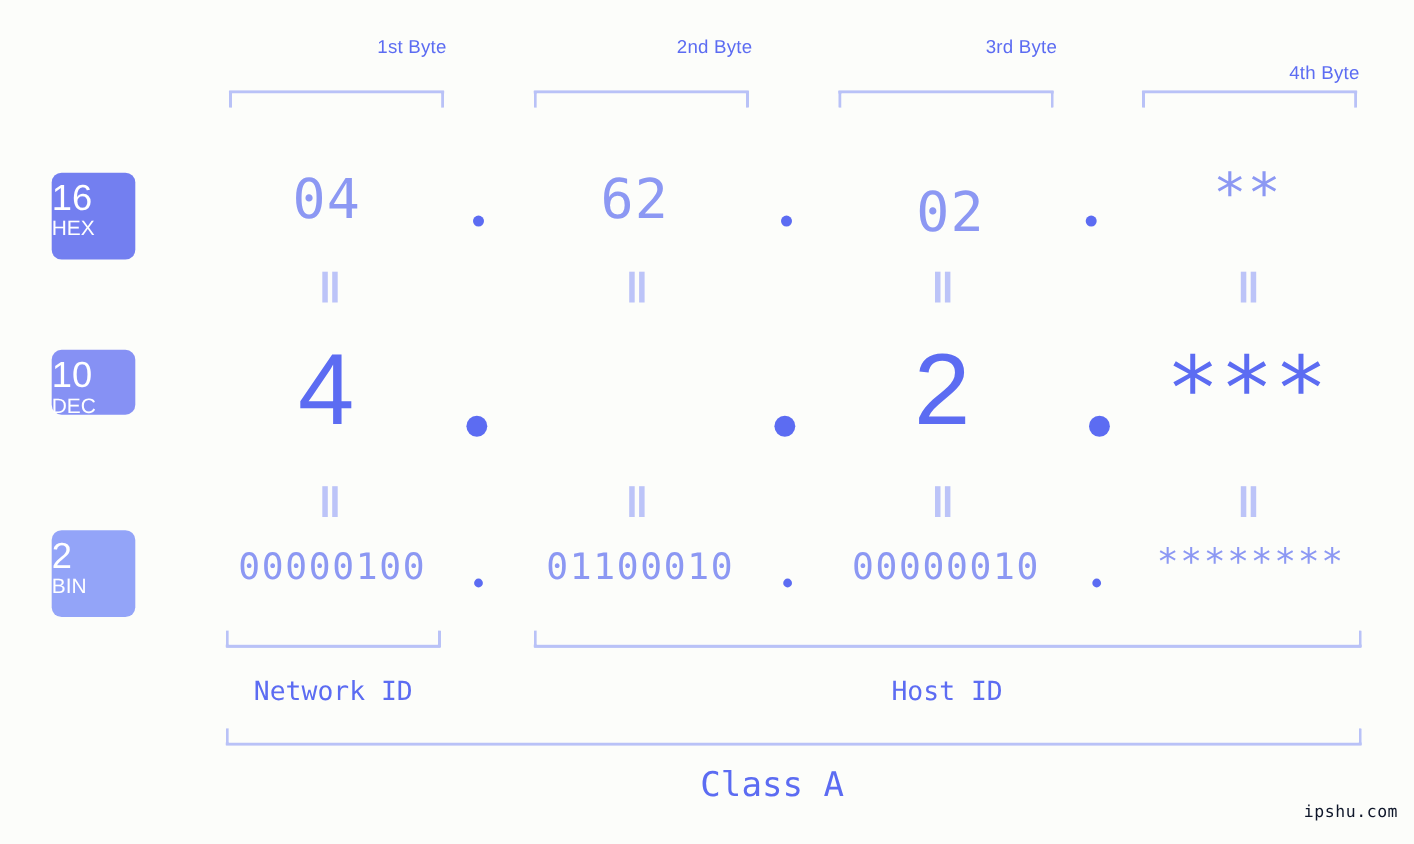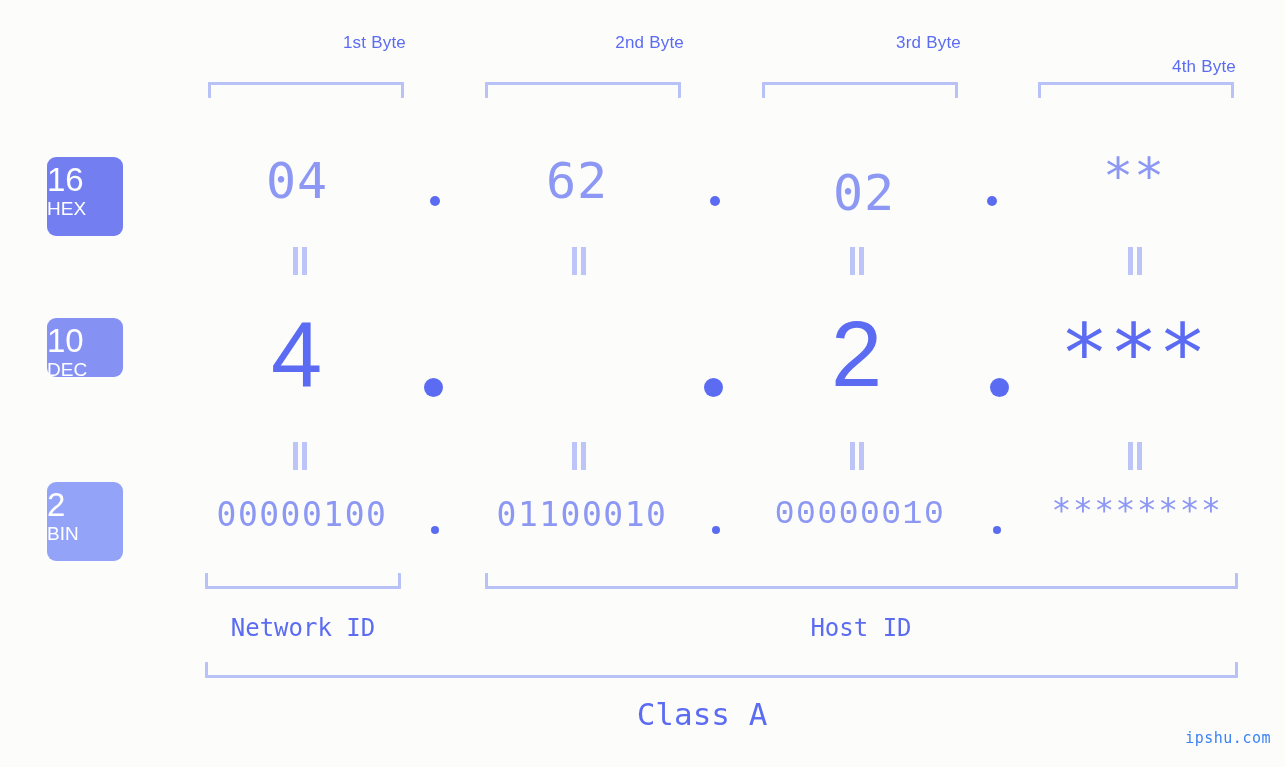--- a/index.html
+++ b/index.html
@@ -177,21 +177,21 @@
     white-space: nowrap;
   }
 
   
   .watermark {
     position: absolute;
     right: 14px;
     bottom: 20px;
     font-family: "DejaVu Sans Mono", monospace;
     font-size: 15px;
-    color: #3b82f6;
+    color: #0f172a;
     letter-spacing: 0.5px;
     margin-top: 12px;
   }
 </style>
 </head>
 <body>
 
 <div id="stage">
 
   <div class="byte-header" style="left:206px;width:200px;">1st Byte</div>
@@ -263,21 +263,21 @@
   </div>
   <div class="eq" style="left:1128px;top:442px;">
     <i></i>
       <i></i>
   </div>
 
   <div class="val bin-val" style="left:197px;width:210px;">00000100</div>
   <div class="bin-dot" style="left:431px;"></div>
   <div class="val bin-val" style="left:477px;width:210px;">01100010</div>
   <div class="bin-dot" style="left:712px;"></div>
-  <div class="val bin-val" style="left:755px;width:210px;font-family:Liberation Mono, monospace;">00000010</div>
+  <div class="val bin-val" style="left:755px;width:210px;">00000010</div>
   <div class="bin-dot" style="left:993px;"></div>
   <div class="val bin-val" style="left:1032px;width:210px;top:490px;">********</div>
 
   <div class="bracket-up" style="left:205px;width:196px;top:573px;"></div>
   <div class="bracket-up" style="left:485px;width:753px;top:573px;"></div>
 
   <div class="section-label" style="left:761px;width:200px;top:614px;">Host ID</div>
   <div class="section-label" style="left:203px;width:200px;top:614px;">Network ID</div>
 
   <div class="bracket-up" style="left:205px;width:1033px;top:662px;"></div>

